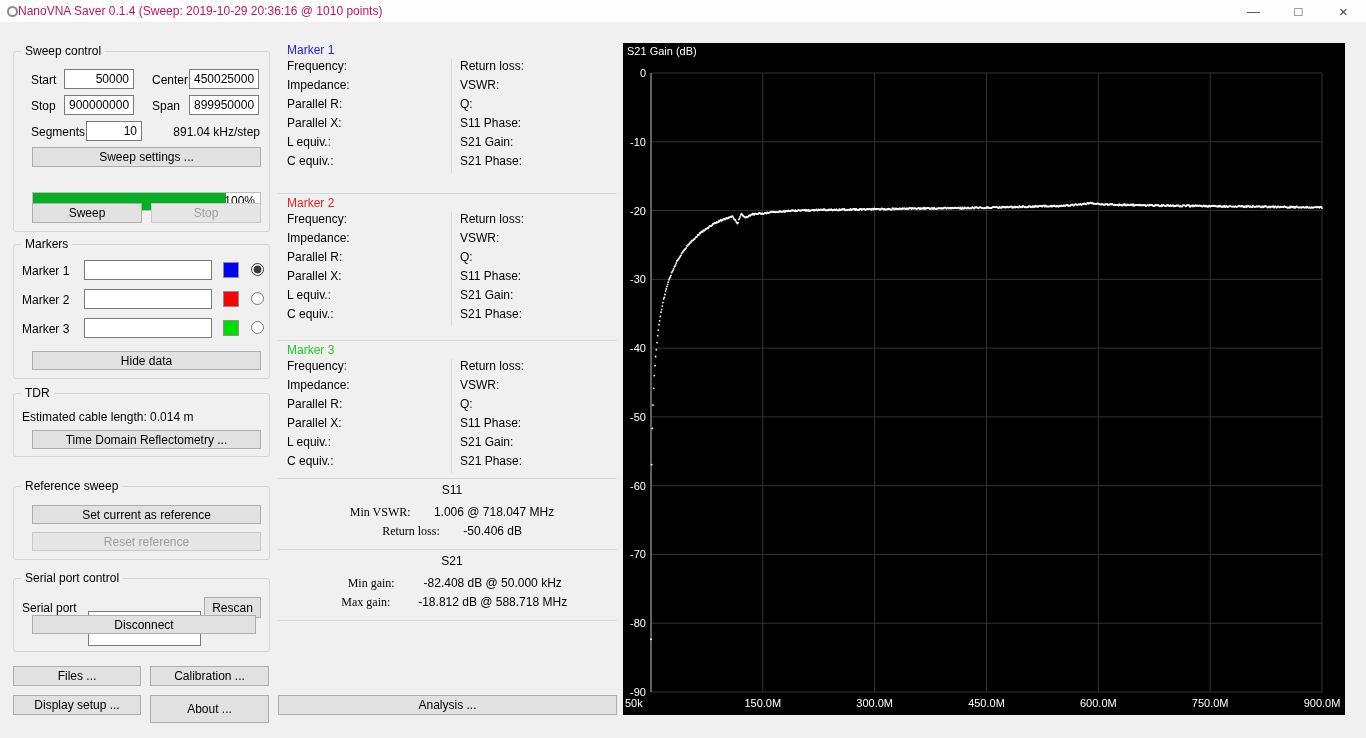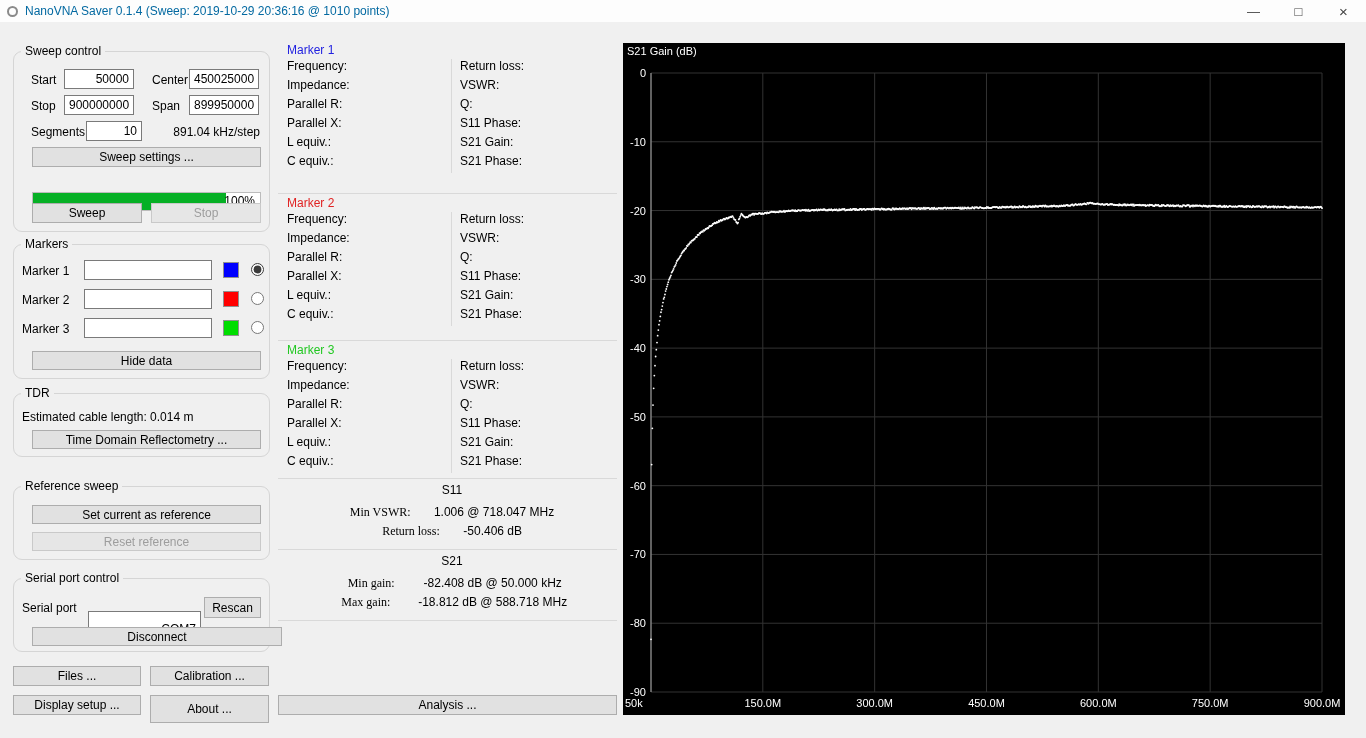--- a/index.html
+++ b/index.html
@@ -3,25 +3,25 @@
 <meta charset="utf-8">
 <style>
   html,body { margin:0; padding:0; }
   body {
     width:1366px; height:738px; overflow:hidden; position:relative;
     background:#f0f0f0; font-family:"Liberation Sans", sans-serif; font-size:12px; color:#000;
   }
   
   .titlebar { position:absolute; left:0; top:0; width:1366px; height:22px; background:#fdfdfd; display:flex; align-items:center; }
   .app-icon { width:11px; height:11px; border:2px solid #8a8a8a; border-radius:50%; margin-left:7px; box-sizing:border-box; }
-  .title-text { margin-left:7px; color:#0369a1; font-size:12px; white-space:nowrap; }
+  .title-text { color:#be185d; font-size:12px; white-space:nowrap; }
   .win-controls { margin-left:auto; display:flex; height:22px; }
   .win-btn { width:45px; height:22px; display:flex; align-items:center; justify-content:center; color:#444; font-size:13px; line-height:1; }
   
-  .group { position:absolute; border:1px solid #d5d5d5; border-radius:9px; }
+  .group { position:absolute; border:1px solid #d5d5d5; border-radius:3px; }
   .gtitle { position:absolute; top:-8px; left:7px; background:#f0f0f0; padding:0 4px; line-height:14px; }
   .lbl { position:absolute; white-space:nowrap; }
   .rlbl { position:absolute; white-space:nowrap; text-align:right; }
   .tin { position:absolute; box-sizing:border-box; height:20px; border:1px solid #7a7a7a; background:#fff;
          font-family:"Liberation Sans",sans-serif; font-size:12px; padding:0 4px; outline:none; }
   .num { text-align:right; }
   .btn { position:absolute; box-sizing:border-box; background:#e1e1e1; border:1px solid #adadad;
          display:flex; align-items:center; justify-content:center; font-size:12px; cursor:default; white-space:nowrap; }
   .btn.disabled { background:#e6e6e6; border-color:#c9c9c9; color:#9d9d9d; }
   .progress { position:absolute; box-sizing:border-box; border:1px solid #bcbcbc; background:#fff; }
@@ -122,21 +122,21 @@
   <div class="gtitle">Reference sweep</div>
   <div class="btn" style="left:18px;top:18px;width:229px;height:19px">Set current as reference</div>
   <div class="btn disabled" style="left:18px;top:45px;width:229px;height:19px">Reset reference</div>
 </div>
 
 <div class="group" style="left:13px;top:578px;width:255px;height:72px">
   <div class="gtitle">Serial port control</div>
   <div class="lbl" style="left:8px;top:22px">Serial port</div>
   <input class="tin num" style="left: 74px; top: 32px; width: 113px; height: 35px;" value="COM7">
   <div class="btn" style="left:190px;top:18px;width:57px;height:21px">Rescan</div>
-  <div class="btn" style="left:18px;top:48px;width:250px;height:19px">Disconnect</div>
+  <div class="btn" style="left:18px;top:36px;width:224px;height:19px">Disconnect</div>
 </div>
 
 <div class="btn" style="left:13px;top:666px;width:128px;height:20px">Files ...</div>
 <div class="btn" style="left:150px;top:666px;width:119px;height:20px">Calibration ...</div>
 <div class="btn" style="left:13px;top:695px;width:128px;height:20px">Display setup ...</div>
 <div class="btn" style="left:150px;top:695px;width:119px;height:28px">About ...</div>
 
 <div class="middle">
   <div>
   <div class="md-block" style="top: 0px;">

